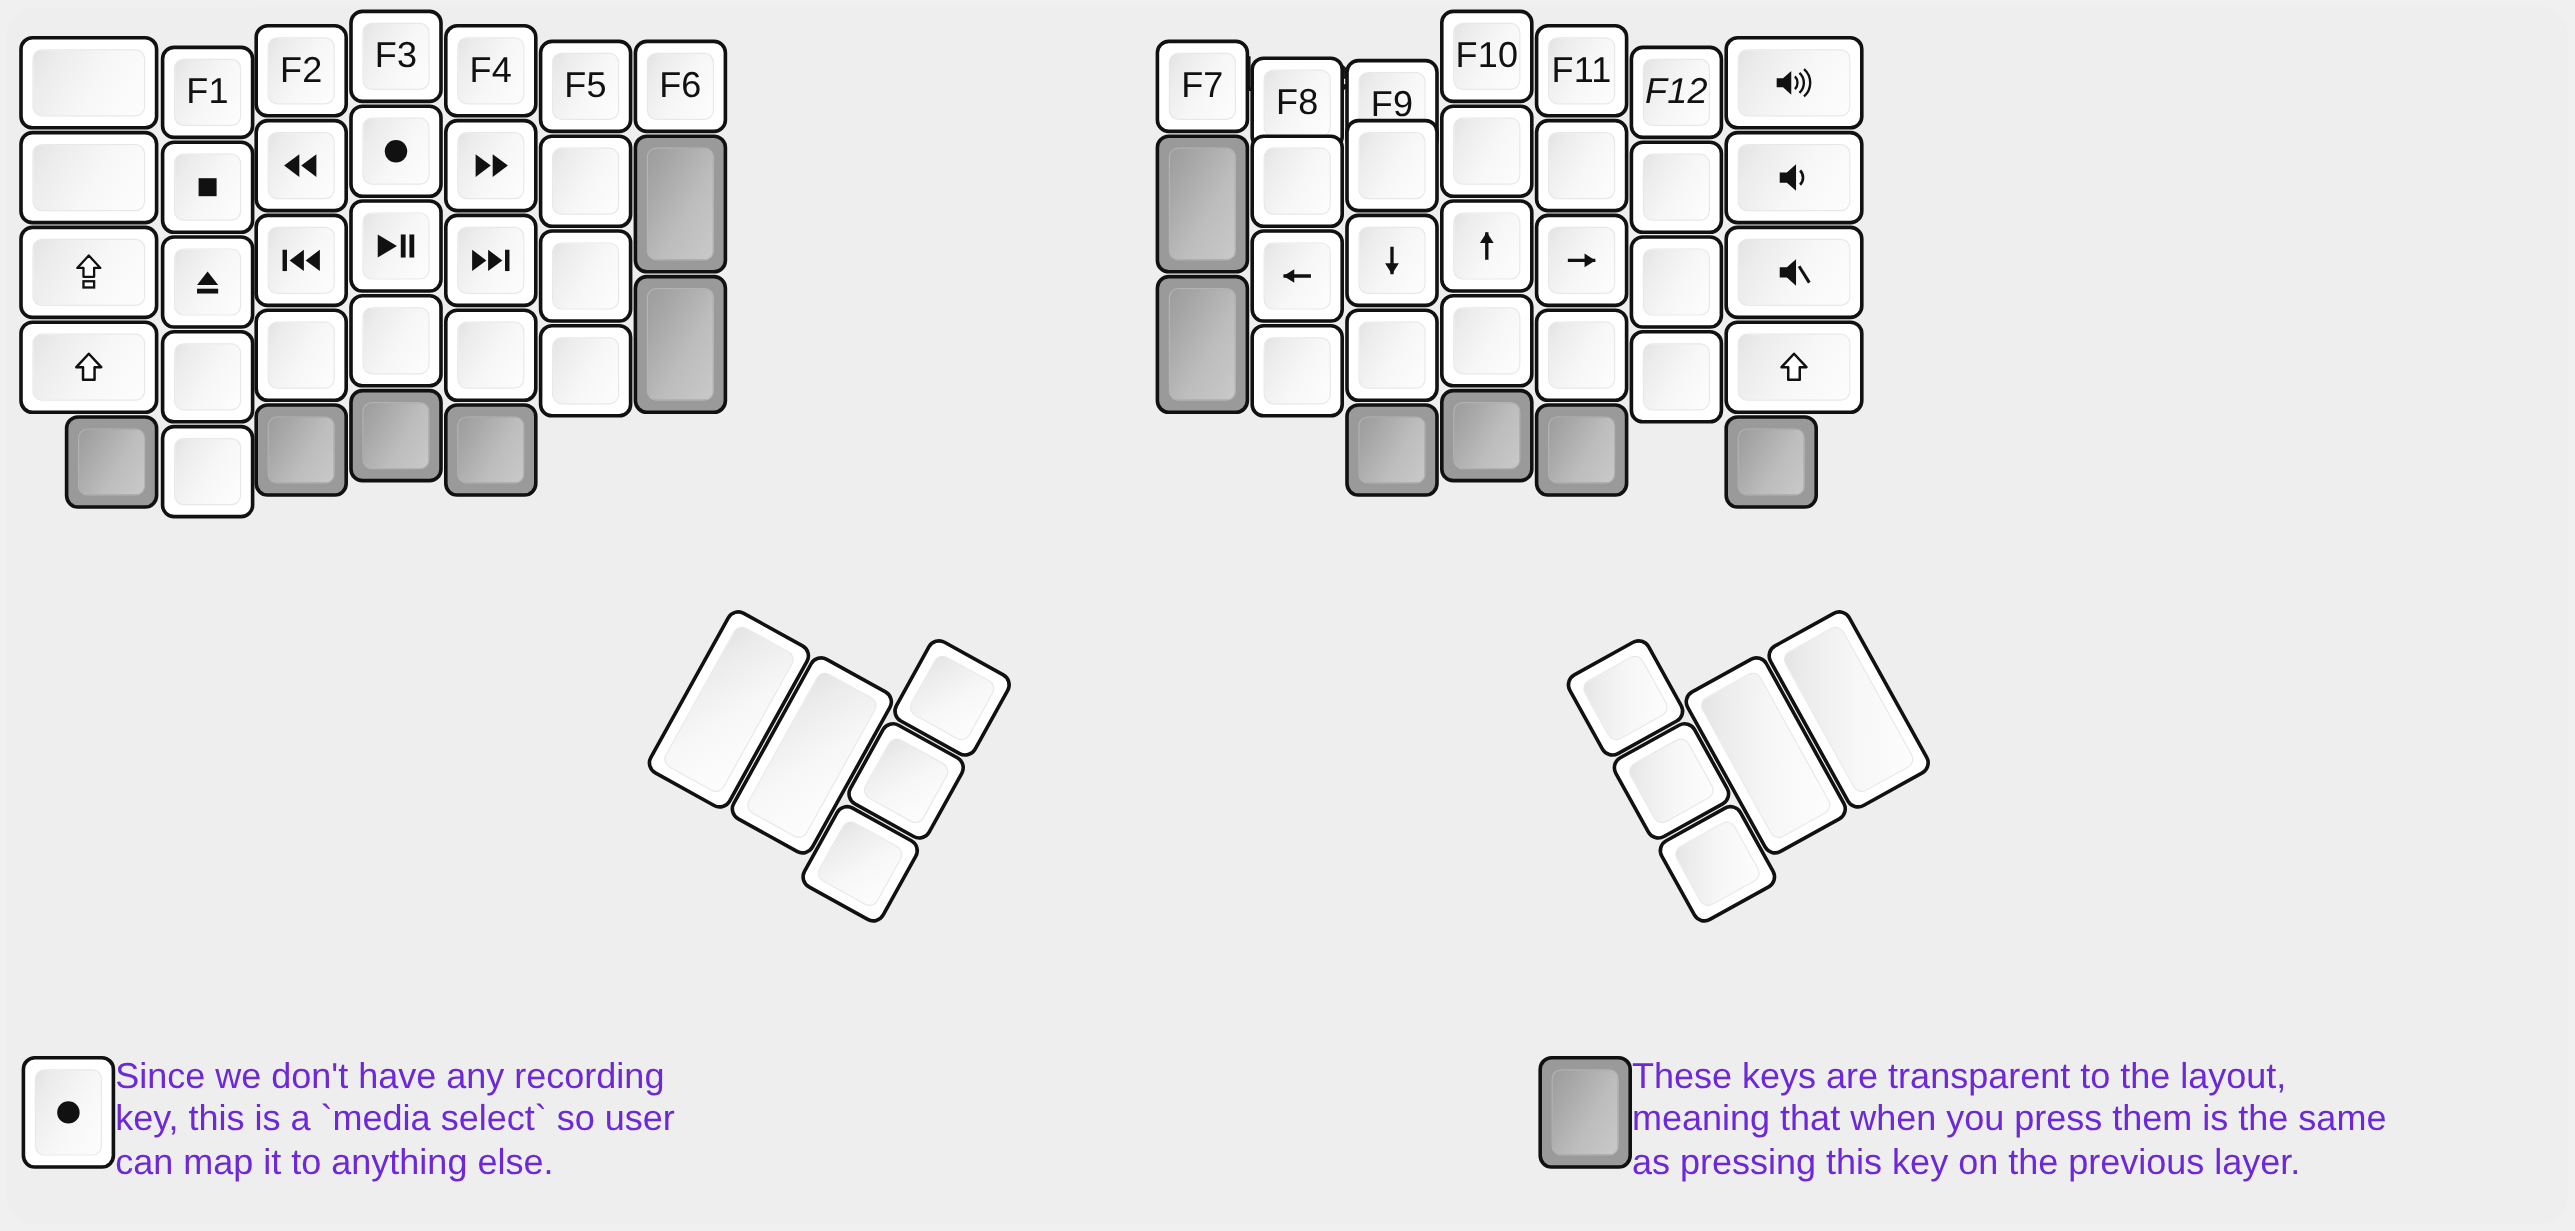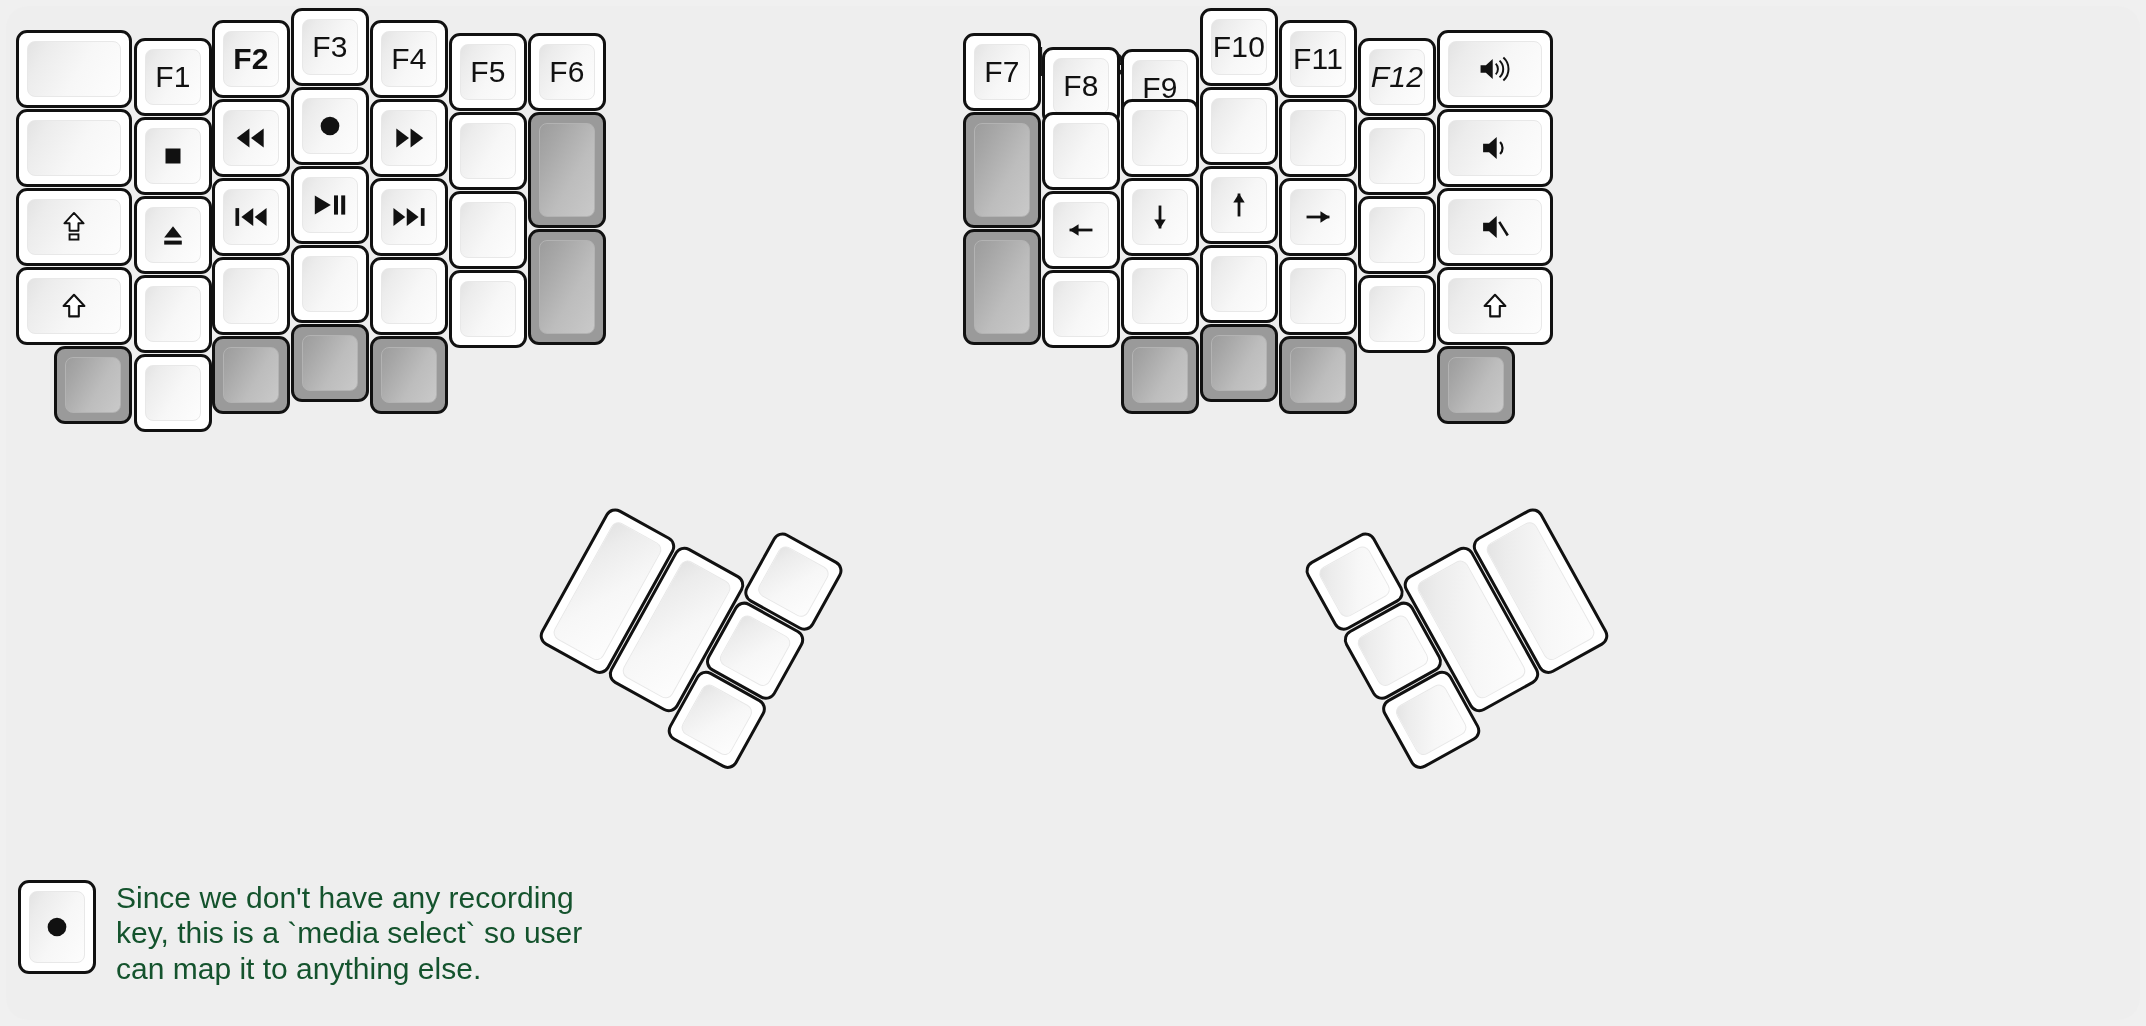--- a/index.html
+++ b/index.html
@@ -75,23 +75,22 @@
     background:linear-gradient(120deg,#e3e3e3 0%,#ececec 18%,#f7f7f7 55%,#fdfdfd 100%);
     border:1px solid #e8e8e8;
   }
   .legend-key.trans{background:#9a9a9a;}
   .legend-key.trans .face{
     background:linear-gradient(120deg,#9c9c9c 0%,#a6a6a6 20%,#bdbdbd 60%,#c9c9c9 100%);
     border:1px solid #b3b3b3;
   }
   .legend-key .lbl{position:relative;z-index:3;font-size:34px;color:#111;}
   .legend-text{
-    font-size:30px;color:#14532d;line-height:1.18;
+    font-size:30px;color:#6d28d9;line-height:1.18;
     white-space:pre-line;
-    margin-left:20px;
   }
 
   svg.icn{display:block;}
 </style>
 </head>
 <body>
 
 <div id="root">
   <div class="panel"></div>
 
@@ -144,21 +143,21 @@
             <rect x="9" y="27" width="22" height="5" fill="#111"></rect>
           </svg>
         </span>
       </div>
       <div class="key" style="left: 134px; top: 275px; width: 78px; height: 78px;">
         <div class="face"></div>
       </div>
       <div class="key" style="left: 134px; top: 354px; width: 78px; height: 78px;">
         <div class="face"></div>
       </div>
-      <div class="key" style="left: 212px; top: 20px; width: 78px; height: 78px; font-weight: bold;">
+      <div class="key" style="left: 212px; top: 20px; width: 78px; height: 78px;">
         <div class="face"></div>
         <span class="lbl">F2</span>
       </div>
       <div class="key" style="left: 212px; top: 99px; width: 78px; height: 78px;">
         <div class="face"></div>
         <span class="lbl glyph">
           <svg viewBox="0 0 48 40" width="38" height="38" class="icn">
             <path d="M22 8 L22 32 L6 20 Z" fill="#111"></path>
             <path d="M40 8 L40 32 L24 20 Z" fill="#111"></path>
           </svg>
@@ -451,14 +450,22 @@
           <span class="lbl">
             <svg viewBox="0 0 40 40" width="34" height="34" class="icn">
               <circle cx="20" cy="20" r="11" fill="#111"></circle>
             </svg>
           </span>
         </div>
         <div class="legend-text">Since we don't have any recording
 key, this is a `media select` so user
 can map it to anything else.</div>
       </div>
+      <div class="legend-item" style="position: absolute; left: 1264px; top: 0px;">
+        <div class="legend-key trans" style="width: 78px; height: 94px;">
+          <div class="face"></div>
+        </div>
+        <div class="legend-text">These keys are transparent to the layout,
+meaning that when you press them is the same
+as pressing this key on the previous layer.</div>
+      </div>
     </div>
 </div>
 
 </body></html>

